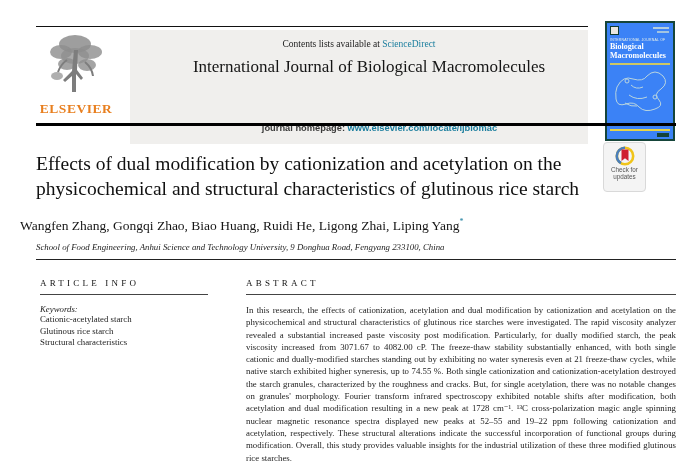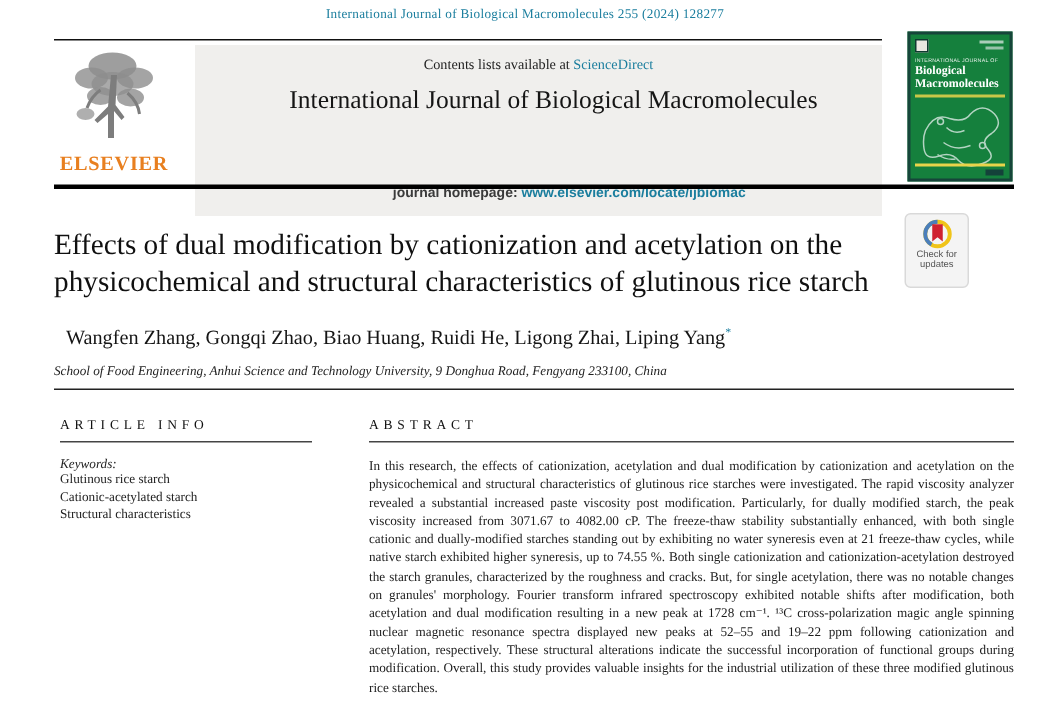--- a/index.html
+++ b/index.html
@@ -28,36 +28,36 @@
   .hdr-contents { position:absolute; top:9px; width:100%; text-align:center; font-size:9.5px; color:#222; }
   .hdr-contents .link, .hdr-home .link { color:#1b7e9e; }
   .hdr-title { position:absolute; top:27px; width:100%; text-align:center; font-size:17px; color:#151515;padding-left:20px; }
   .hdr-home {
     position:absolute; bottom:11px; width:100%; text-align:center; font-size:9.3px;
     font-family:"Liberation Sans","DejaVu Sans",sans-serif; font-weight:bold; color:#3a3a3a;padding-left:41px;
   }
 
   
   .cover {
-    position:absolute; left:605px; top:21px; width:70px; height:100px;
-    background:#15803d; border:2px solid #16453a; overflow:hidden;
+    position:absolute; left:605px; top:21px; width:70px; height:120px;
+    background:#3b82f6; border:2px solid #16453a; overflow:hidden;
   }
   .cover-logo-box { position:absolute; left:3px; top:3px; width:9px; height:9px; background:#e9e7e0; border:1px solid #0e3a2f; }
   .cover-issue-bar1 { position:absolute; right:4px; top:4px; width:16px; height:2px; background:#cfe0d8; opacity:.8; }
   .cover-issue-bar2 { position:absolute; right:4px; top:8px; width:12px; height:2px; background:#cfe0d8; opacity:.7; }
   .cover-series { position:absolute; left:3px; top:15px; width:64px; font-size:3.5px; color:#e6efe9; letter-spacing:.2px; font-family:"Liberation Sans","DejaVu Sans",sans-serif; }
   .cover-title { position:absolute; left:3px; top:20px; width:64px; font-size:8px; line-height:8.5px; font-weight:bold; color:#ffffff; font-family:"Liberation Serif","DejaVu Serif",serif; }
   .cover-subtitle-bar { position:absolute; left:3px; top:40px; width:60px; height:2px; background:#e8d44a; opacity:.85; }
   .cover-bottom-rule { position:absolute; left:3px; bottom:8px; width:60px; height:2px; background:#e8d44a; }
   .cover-bottom-box { position:absolute; right:4px; bottom:2px; width:12px; height:4px; background:#14423a; }
   .cover svg.molecule { position:absolute; left:0; top:44px; }
 
   
   .art-title { position:absolute; left:36px; top:151px; width:565px; font-size:19.5px; line-height:25px; color:#101010; }
-  .authors { position:absolute; left:44px; top:217px; width:560px; font-size:13.5px; color:#151515; }
+  .authors { position:absolute; left:20px; top:217px; width:560px; font-size:13.5px; color:#151515; }
   .authors sup { font-size:8px; color:#1b7e9e; }
   .affiliation { position:absolute; left:36px; top:242px; width:600px; font-size:8.8px; font-style:italic; color:#222; }
 
   
   .badge {
     position:absolute; left:603px; top:142px; width:43px; height:50px;
     background:#f4f4f4; border:1px solid #d9d9d9; border-radius:4px; text-align:center;
   }
   .badge svg { display:block; margin:3px auto 0; }
   .badge-text {
@@ -74,21 +74,20 @@
   .abs-col { position:absolute; left:246px; top:278px; width:430px; }
   .abs-text {
     margin-top:9px; font-size:8.8px; line-height:12.3px; text-align:justify; color:#1d1d1d;
   }
 </style>
 </head>
 <body>
 
 <div class="page">
 
-  <div class="journal-ref">International Journal of Biological Macromolecules 255 (2024) 128277</div>
   <div class="rule-thin-top"></div>
 
   <div class="logo">
     <svg width="62" height="70" viewBox="0 0 62 70">
       <g fill="#8d8d8d">
         <ellipse cx="30" cy="14" rx="16" ry="9" opacity=".85"></ellipse>
         <ellipse cx="16" cy="22" rx="11" ry="7" opacity=".8"></ellipse>
         <ellipse cx="45" cy="22" rx="12" ry="7" opacity=".8"></ellipse>
         <ellipse cx="30" cy="26" rx="14" ry="8" opacity=".75"></ellipse>
         <ellipse cx="22" cy="34" rx="9" ry="6" opacity=".8"></ellipse>
@@ -148,22 +147,22 @@
 
   <div class="authors"><span>Wangfen Zhang, Gongqi Zhao, Biao Huang, Ruidi He, Ligong Zhai, Liping Yang</span><sup>*</sup></div>
   <div class="affiliation">School of Food Engineering, Anhui Science and Technology University, 9 Donghua Road, Fengyang 233100, China</div>
 
   <div class="rule-full"></div>
 
   <div class="info-col">
     <div class="col-heading">ARTICLE INFO</div>
     <div class="col-rule"></div>
     <div class="kw-label">Keywords:</div>
+    <div class="kw-item">Cationic-acetylated starch</div>
     <div class="kw-item">Glutinous rice starch</div>
-    <div class="kw-item">Cationic-acetylated starch</div>
     <div class="kw-item">Structural characteristics</div>
   </div>
 
   <div class="abs-col">
     <div class="col-heading">ABSTRACT</div>
     <div class="col-rule"></div>
     <div class="abs-text">In this research, the effects of cationization, acetylation and dual modification by cationization and acetylation on the physicochemical and structural characteristics of glutinous rice starches were investigated. The rapid viscosity analyzer revealed a substantial increased paste viscosity post modification. Particularly, for dually modified starch, the peak viscosity increased from 3071.67 to 4082.00 cP. The freeze-thaw stability substantially enhanced, with both single cationic and dually-modified starches standing out by exhibiting no water syneresis even at 21 freeze-thaw cycles, while native starch exhibited higher syneresis, up to 74.55 %. Both single cationization and cationization-acetylation destroyed the starch granules, characterized by the roughness and cracks. But, for single acetylation, there was no notable changes on granules' morphology. Fourier transform infrared spectroscopy exhibited notable shifts after modification, both acetylation and dual modification resulting in a new peak at 1728 cm⁻¹. ¹³C cross-polarization magic angle spinning nuclear magnetic resonance spectra displayed new peaks at 52–55 and 19–22 ppm following cationization and acetylation, respectively. These structural alterations indicate the successful incorporation of functional groups during modification. Overall, this study provides valuable insights for the industrial utilization of these three modified glutinous rice starches.</div>
   </div>
 
 </div>

